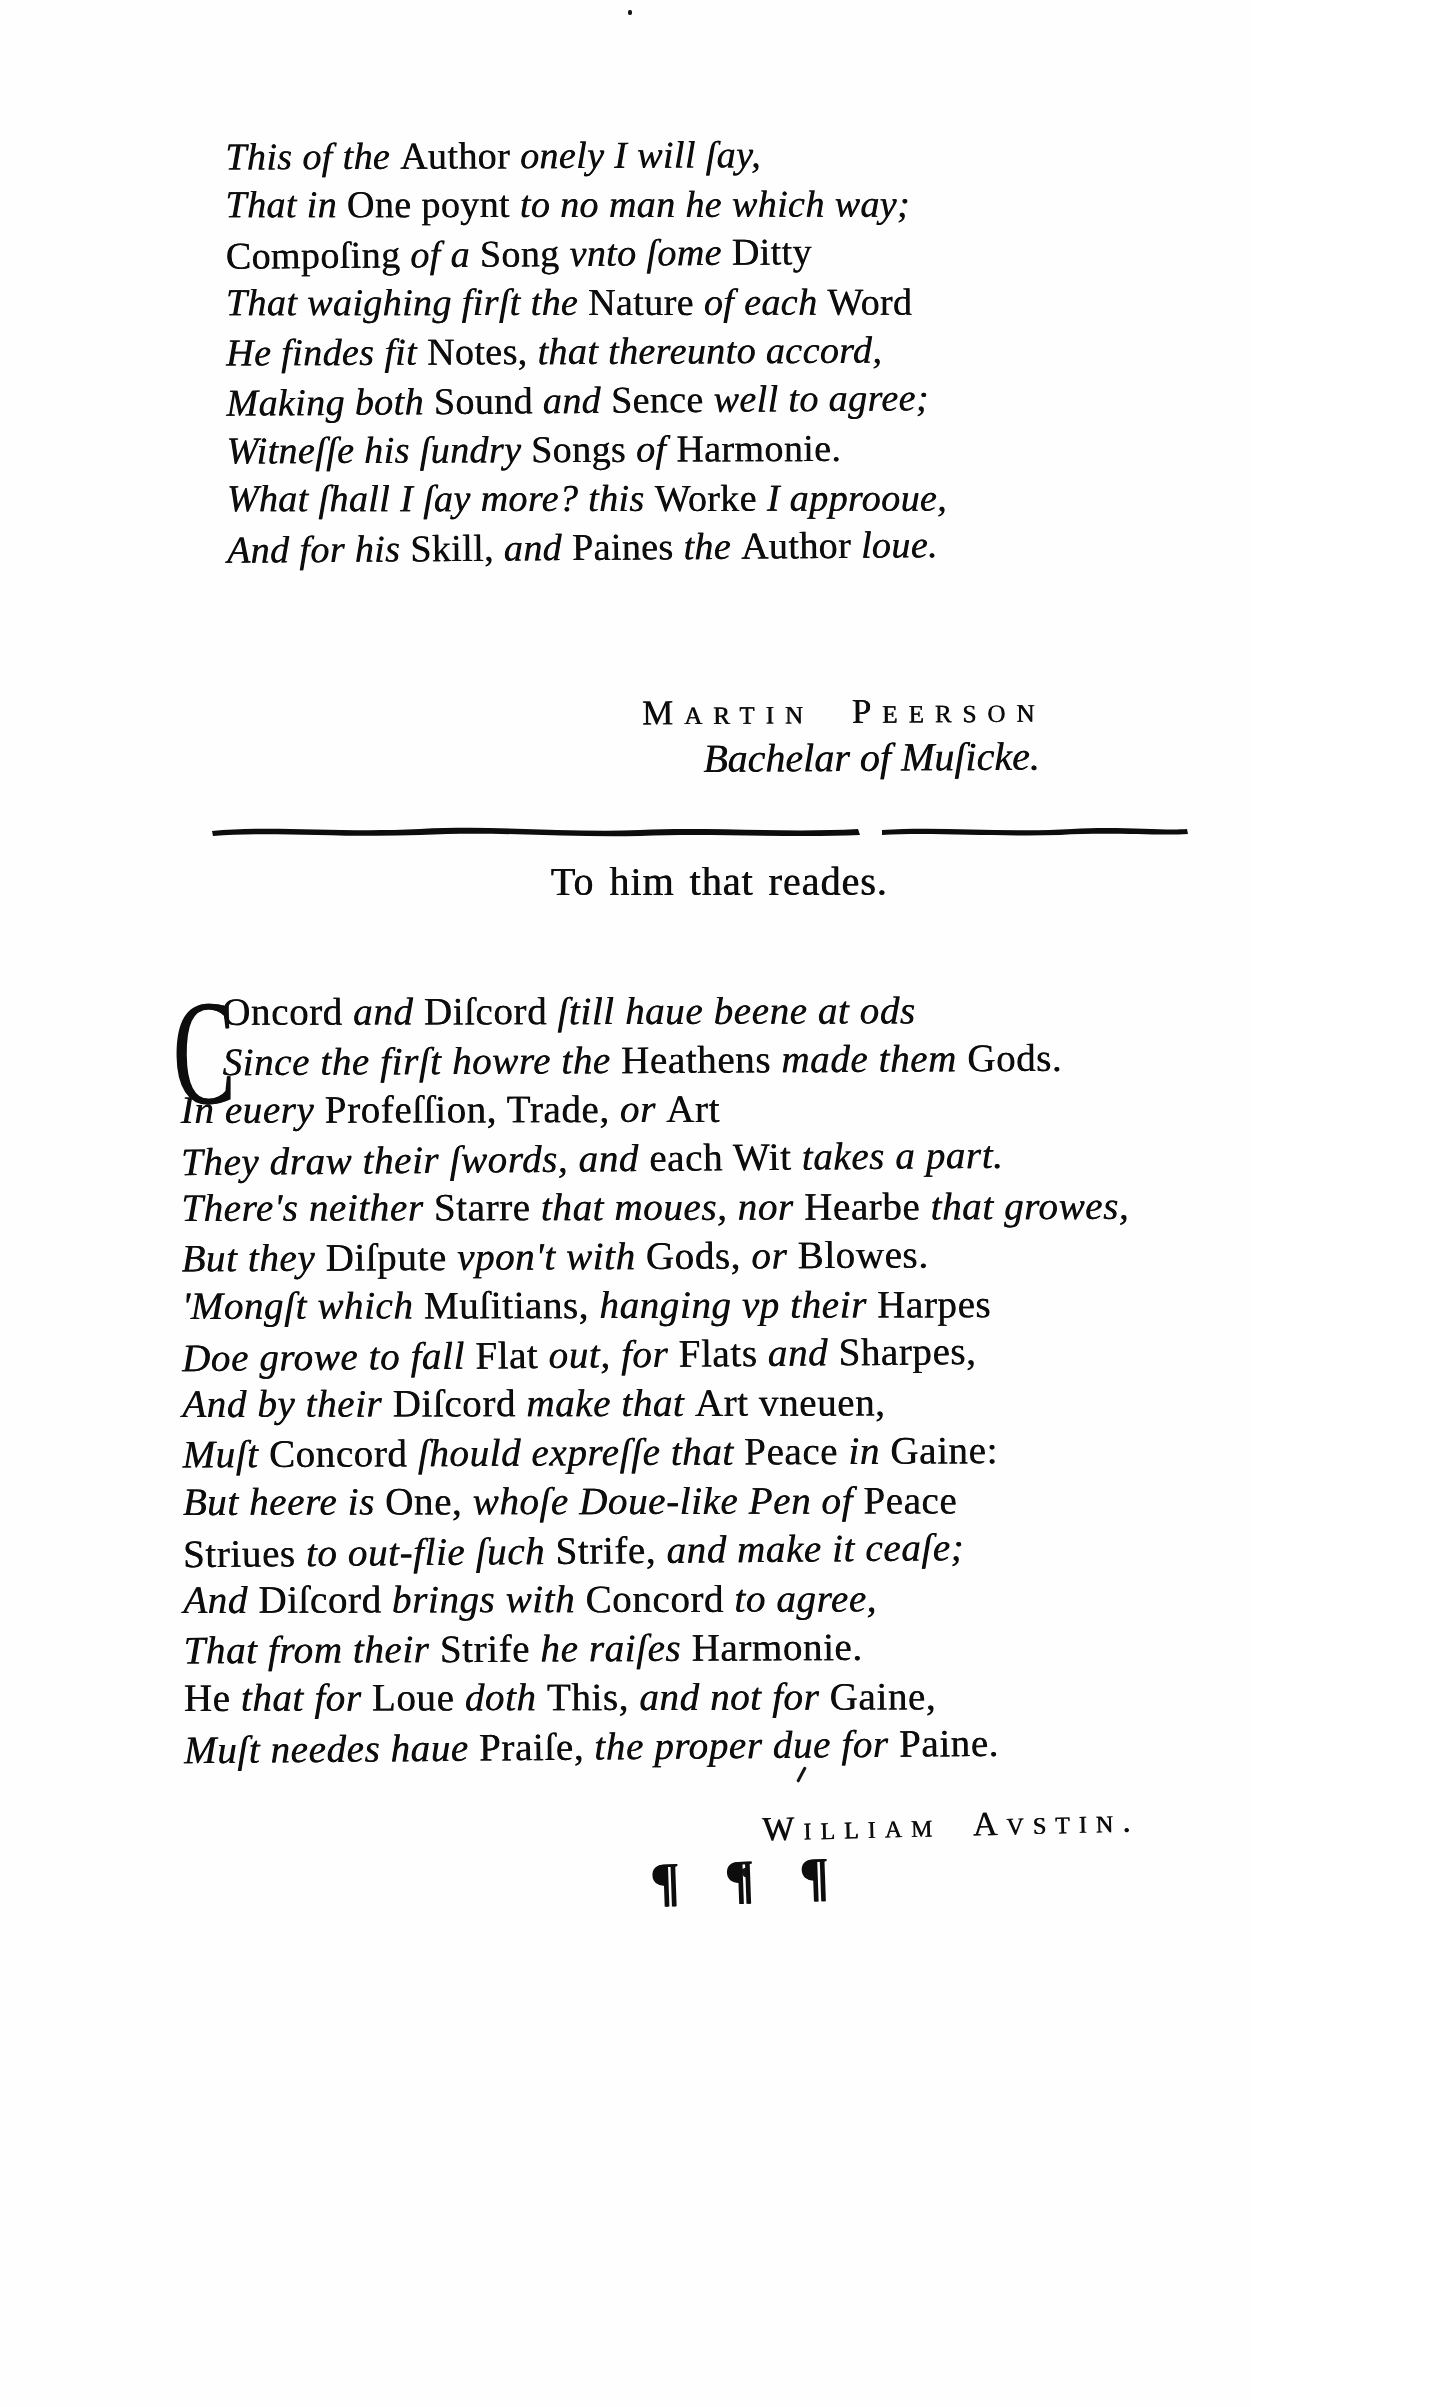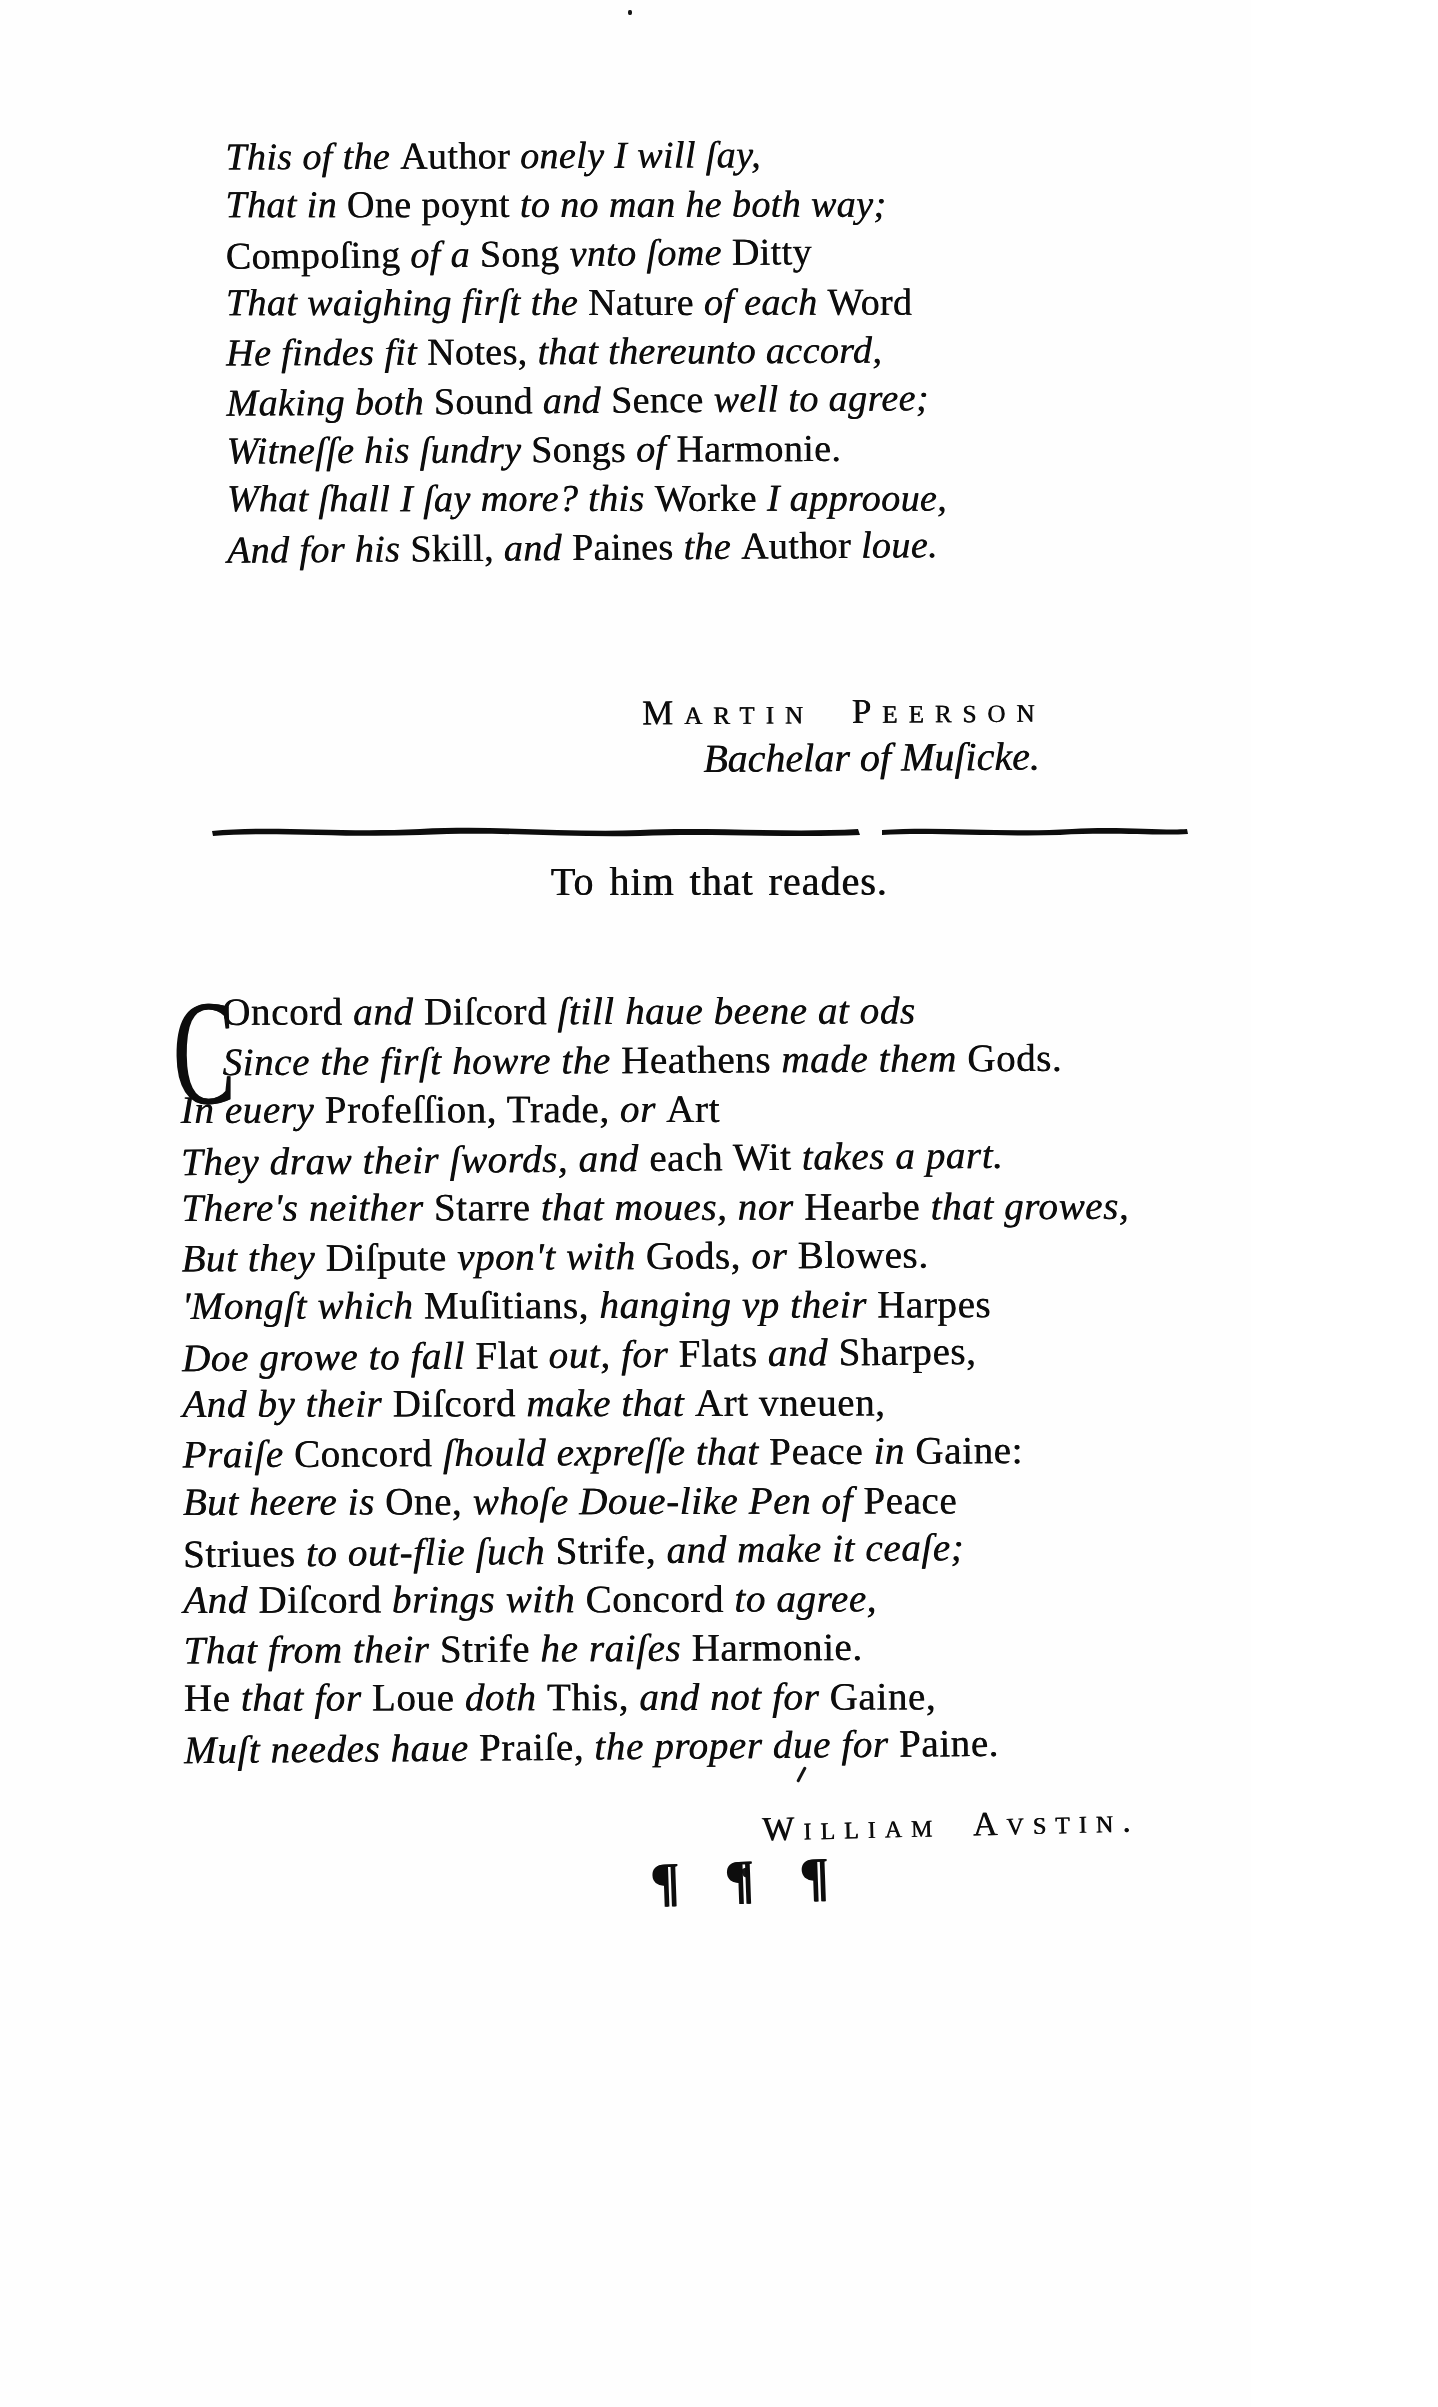--- a/index.html
+++ b/index.html
@@ -69,21 +69,21 @@
 </style>
 </head>
 <body>
 
 <div class="page">
 
   <div class="speck" id="speck-top"></div>
 
   <div class="poem" id="poem1">
       <div class="line"><span class="seg-i">This of the </span><span class="seg-r">Author </span><span class="seg-i">onely I will ſay,</span></div>
-      <div class="line"><span class="seg-i">That in </span><span class="seg-r">One poynt </span><span class="seg-i">to no man he both way;</span></div>
+      <div class="line"><span class="seg-i">That in </span><span class="seg-r">One poynt </span><span class="seg-i">to no man he which way;</span></div>
       <div class="line"><span class="seg-r">Compoſing </span><span class="seg-i">of a </span><span class="seg-r">Song </span><span class="seg-i">vnto ſome </span><span class="seg-r">Ditty</span></div>
       <div class="line"><span class="seg-i">That waighing firſt the </span><span class="seg-r">Nature </span><span class="seg-i">of each </span><span class="seg-r">Word</span></div>
       <div class="line"><span class="seg-i">He findes fit </span><span class="seg-r">Notes, </span><span class="seg-i">that thereunto accord,</span></div>
       <div class="line"><span class="seg-i">Making both </span><span class="seg-r">Sound </span><span class="seg-i">and </span><span class="seg-r">Sence </span><span class="seg-i">well to agree;</span></div>
       <div class="line"><span class="seg-i">Witneſſe his ſundry </span><span class="seg-r">Songs </span><span class="seg-i">of </span><span class="seg-r">Harmonie.</span></div>
       <div class="line"><span class="seg-i">What ſhall I ſay more? this </span><span class="seg-r">Worke </span><span class="seg-i">I approoue,</span></div>
       <div class="line"><span class="seg-i">And for his </span><span class="seg-r">Skill, </span><span class="seg-i">and </span><span class="seg-r">Paines </span><span class="seg-i">the </span><span class="seg-r">Author </span><span class="seg-i">loue.</span></div>
     </div>
 
   <div id="sig1">
@@ -105,21 +105,21 @@
   <div class="poem" id="poem2">
       <div class="line"><span class="seg-r">Oncord </span><span class="seg-i">and </span><span class="seg-r">Diſcord </span><span class="seg-i">ſtill haue beene at ods</span></div>
       <div class="line"><span class="seg-i">Since the firſt howre the </span><span class="seg-r">Heathens </span><span class="seg-i">made them </span><span class="seg-r">Gods.</span></div>
       <div class="line"><span class="seg-i">In euery </span><span class="seg-r">Profeſſion, Trade, </span><span class="seg-i">or </span><span class="seg-r">Art</span></div>
       <div class="line"><span class="seg-i">They draw their ſwords, and </span><span class="seg-r">each Wit </span><span class="seg-i">takes a part.</span></div>
       <div class="line"><span class="seg-i">There's neither </span><span class="seg-r">Starre </span><span class="seg-i">that moues, nor </span><span class="seg-r">Hearbe </span><span class="seg-i">that growes,</span></div>
       <div class="line"><span class="seg-i">But they </span><span class="seg-r">Diſpute </span><span class="seg-i">vpon't with </span><span class="seg-r">Gods, </span><span class="seg-i">or </span><span class="seg-r">Blowes.</span></div>
       <div class="line"><span class="seg-i">'Mongſt which </span><span class="seg-r">Muſitians, </span><span class="seg-i">hanging vp their </span><span class="seg-r">Harpes</span></div>
       <div class="line"><span class="seg-i">Doe growe to fall </span><span class="seg-r">Flat </span><span class="seg-i">out, for </span><span class="seg-r">Flats </span><span class="seg-i">and </span><span class="seg-r">Sharpes,</span></div>
       <div class="line"><span class="seg-i">And by their </span><span class="seg-r">Diſcord </span><span class="seg-i">make that </span><span class="seg-r">Art vneuen,</span></div>
-      <div class="line"><span class="seg-i">Praiſe </span><span class="seg-r">Concord </span><span class="seg-i">ſhould expreſſe that </span><span class="seg-r">Peace </span><span class="seg-i">in </span><span class="seg-r">Gaine:</span></div>
+      <div class="line"><span class="seg-i">Muſt </span><span class="seg-r">Concord </span><span class="seg-i">ſhould expreſſe that </span><span class="seg-r">Peace </span><span class="seg-i">in </span><span class="seg-r">Gaine:</span></div>
       <div class="line"><span class="seg-i">But heere is </span><span class="seg-r">One, </span><span class="seg-i">whoſe Doue-like Pen of </span><span class="seg-r">Peace</span></div>
       <div class="line"><span class="seg-r">Striues </span><span class="seg-i">to out-flie ſuch </span><span class="seg-r">Strife, </span><span class="seg-i">and make it ceaſe;</span></div>
       <div class="line"><span class="seg-i">And </span><span class="seg-r">Diſcord </span><span class="seg-i">brings with </span><span class="seg-r">Concord </span><span class="seg-i">to agree,</span></div>
       <div class="line"><span class="seg-i">That from their </span><span class="seg-r">Strife </span><span class="seg-i">he raiſes </span><span class="seg-r">Harmonie.</span></div>
       <div class="line"><span class="seg-r">He </span><span class="seg-i">that for </span><span class="seg-r">Loue </span><span class="seg-i">doth </span><span class="seg-r">This, </span><span class="seg-i">and not for </span><span class="seg-r">Gaine,</span></div>
       <div class="line"><span class="seg-i">Muſt needes haue </span><span class="seg-r">Praiſe, </span><span class="seg-i">the proper due for </span><span class="seg-r">Paine.</span></div>
     </div>
 
   <div class="speck" id="speck-paine"></div>
 

